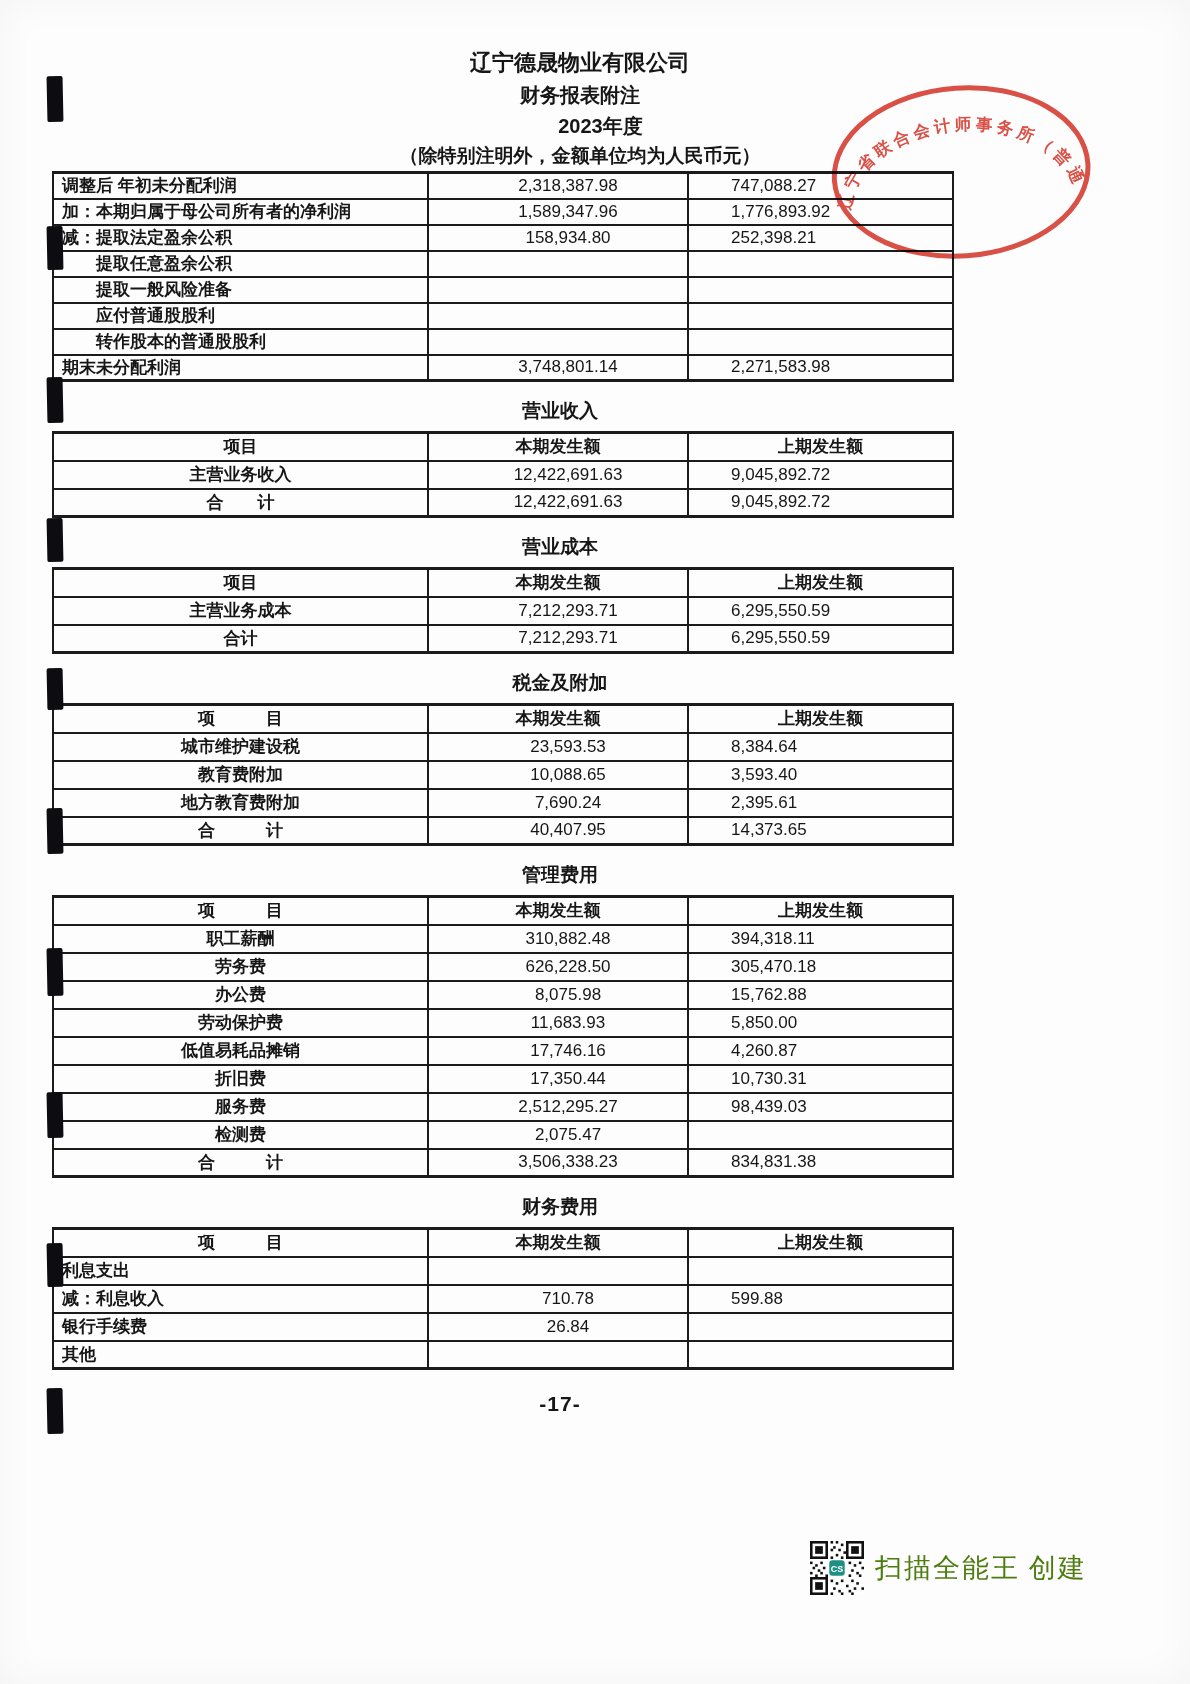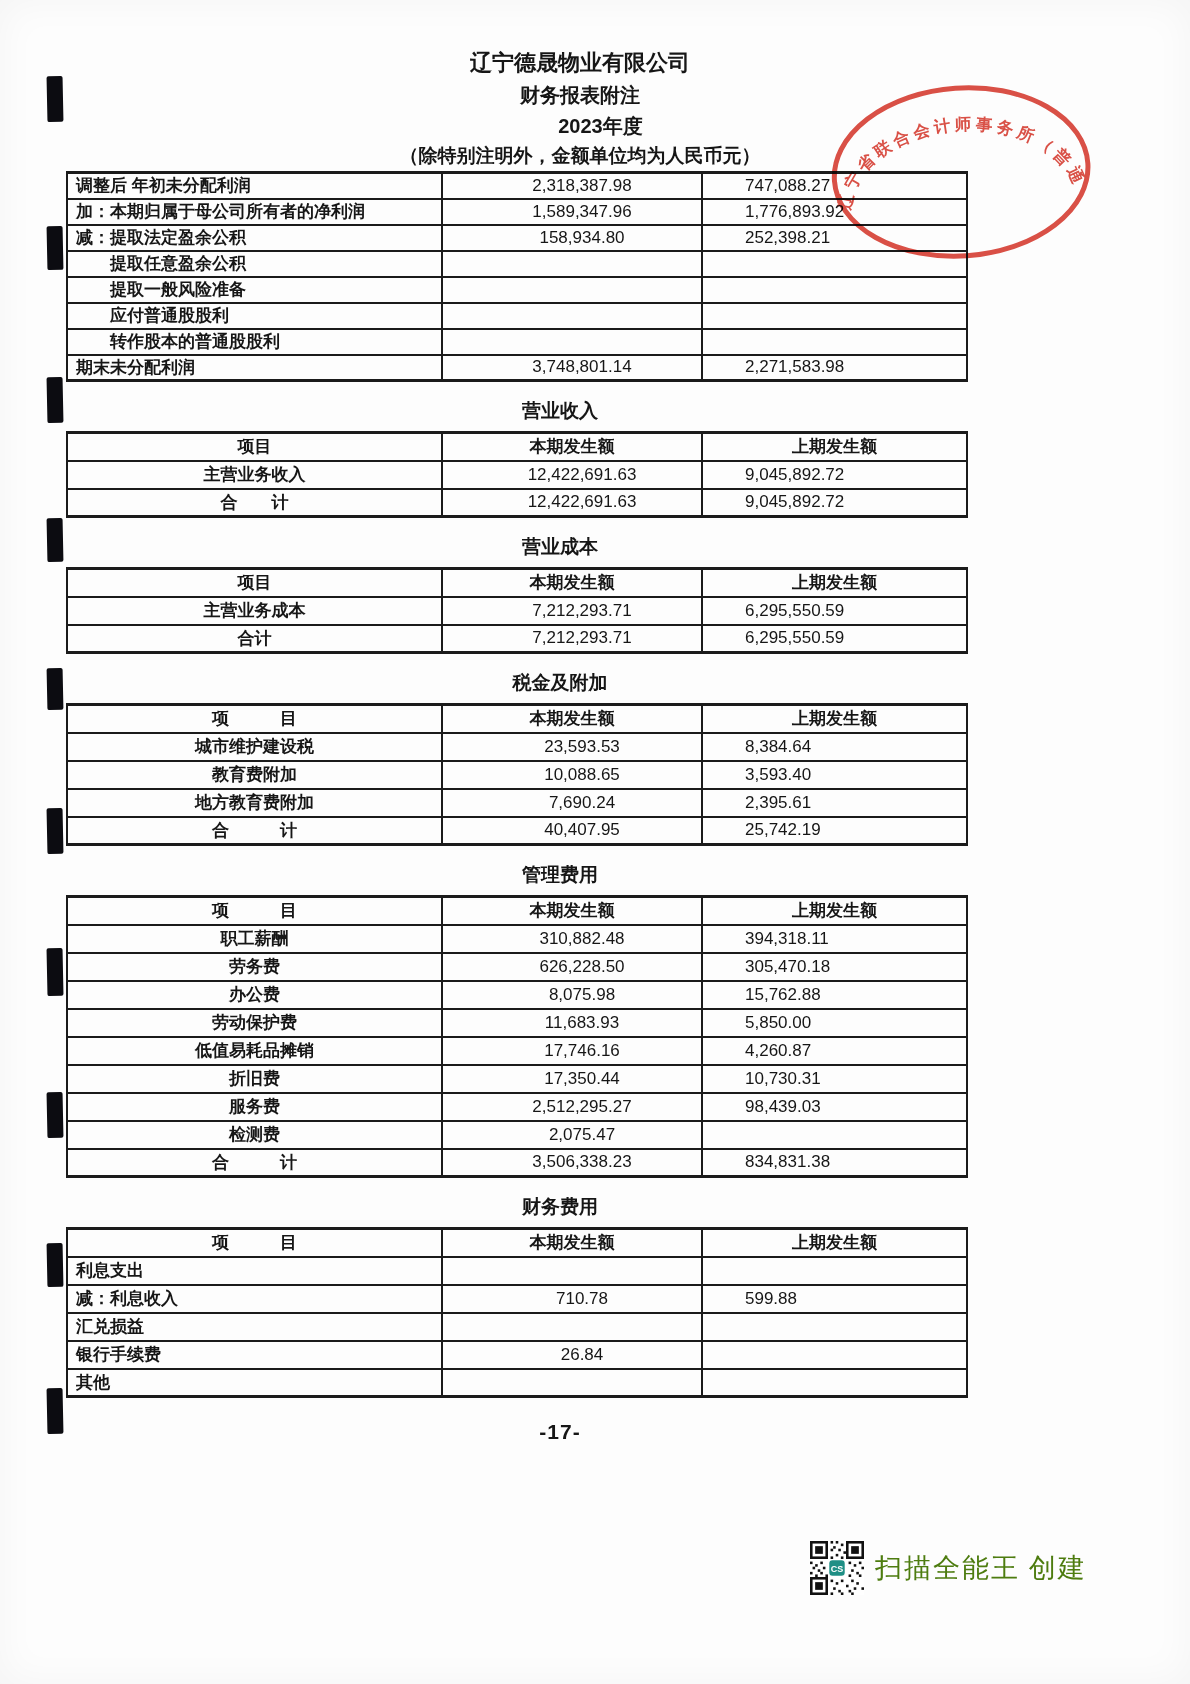--- a/index.html
+++ b/index.html
@@ -11,21 +11,21 @@
     box-shadow:inset 0 0 40px rgba(0,0,0,0.04);
   }
   
   .doc-header { padding-top:46px; text-align:center; width:1160px; }
   .doc-header .company { font-size:22px; font-weight:bold; line-height:33px; }
   .doc-header .title   { font-size:20px; font-weight:bold; line-height:32px; }
   .doc-header .period  { font-size:20px; font-weight:bold; line-height:30px;margin-left:41px; }
   .doc-header .note    { font-size:19px; font-weight:bold; line-height:30px; }
   
   .fin-table {
-    width:900px; margin-left:66px; border-collapse:collapse; table-layout:fixed;
+    width:900px; margin-left:52px; border-collapse:collapse; table-layout:fixed;
     border-top:3px solid #1b1b1b; border-bottom:3px solid #1b1b1b;border-radius:14px;
   }
   .fin-table td, .fin-table th {
     border:2px solid #1b1b1b; height:28px; padding:0 4px;
     font-size:17px; overflow:hidden; white-space:nowrap;
   }
   .fin-table th { font-weight:bold; text-align:center; }
   .fin-table td.c0 { font-weight:bold; text-align:center; }
   .fin-table td.c1 { text-align:center; padding-left:24px; font-weight:normal; }
   .fin-table td.c2 { text-align:left; padding-left:42px; font-weight:normal; }
@@ -228,21 +228,21 @@
           <td class="c2">3,593.40</td>
         </tr>
         <tr>
           <td class="c0">地方教育费附加</td>
           <td class="c1">7,690.24</td>
           <td class="c2">2,395.61</td>
         </tr>
         <tr>
           <td class="c0">合　　　计</td>
           <td class="c1">40,407.95</td>
-          <td class="c2">25,742.19</td>
+          <td class="c2">14,373.65</td>
         </tr>
       </tbody>
   </table>
 
   <div class="section-title">管理费用</div>
   <table class="fin-table">
     <colgroup>
         <col style="width:375px">
         <col style="width:260px">
         <col style="width:265px">
@@ -320,25 +320,20 @@
     <tbody>
         <tr>
           <td class="c0">利息支出</td>
           <td class="c1"></td>
           <td class="c2"></td>
         </tr>
         <tr>
           <td class="c0">减：利息收入</td>
           <td class="c1">710.78</td>
           <td class="c2">599.88</td>
-        </tr>
-        <tr>
-          <td class="c0">汇兑损益</td>
-          <td class="c1"></td>
-          <td class="c2"></td>
         </tr>
         <tr>
           <td class="c0">银行手续费</td>
           <td class="c1">26.84</td>
           <td class="c2"></td>
         </tr>
         <tr>
           <td class="c0">其他</td>
           <td class="c1"></td>
           <td class="c2"></td>

